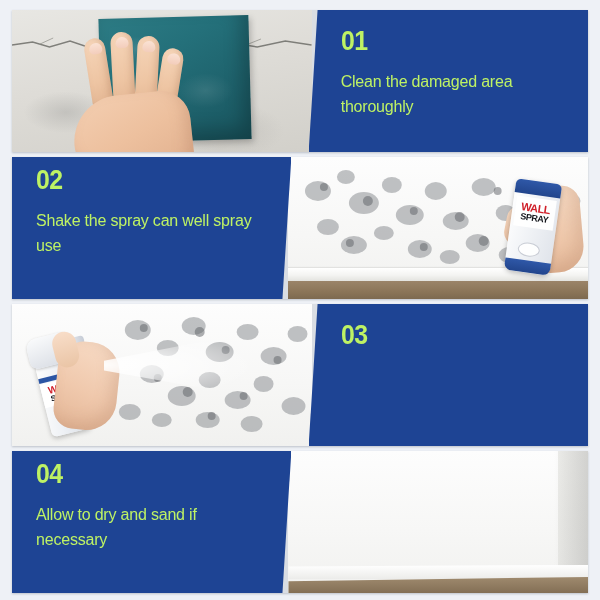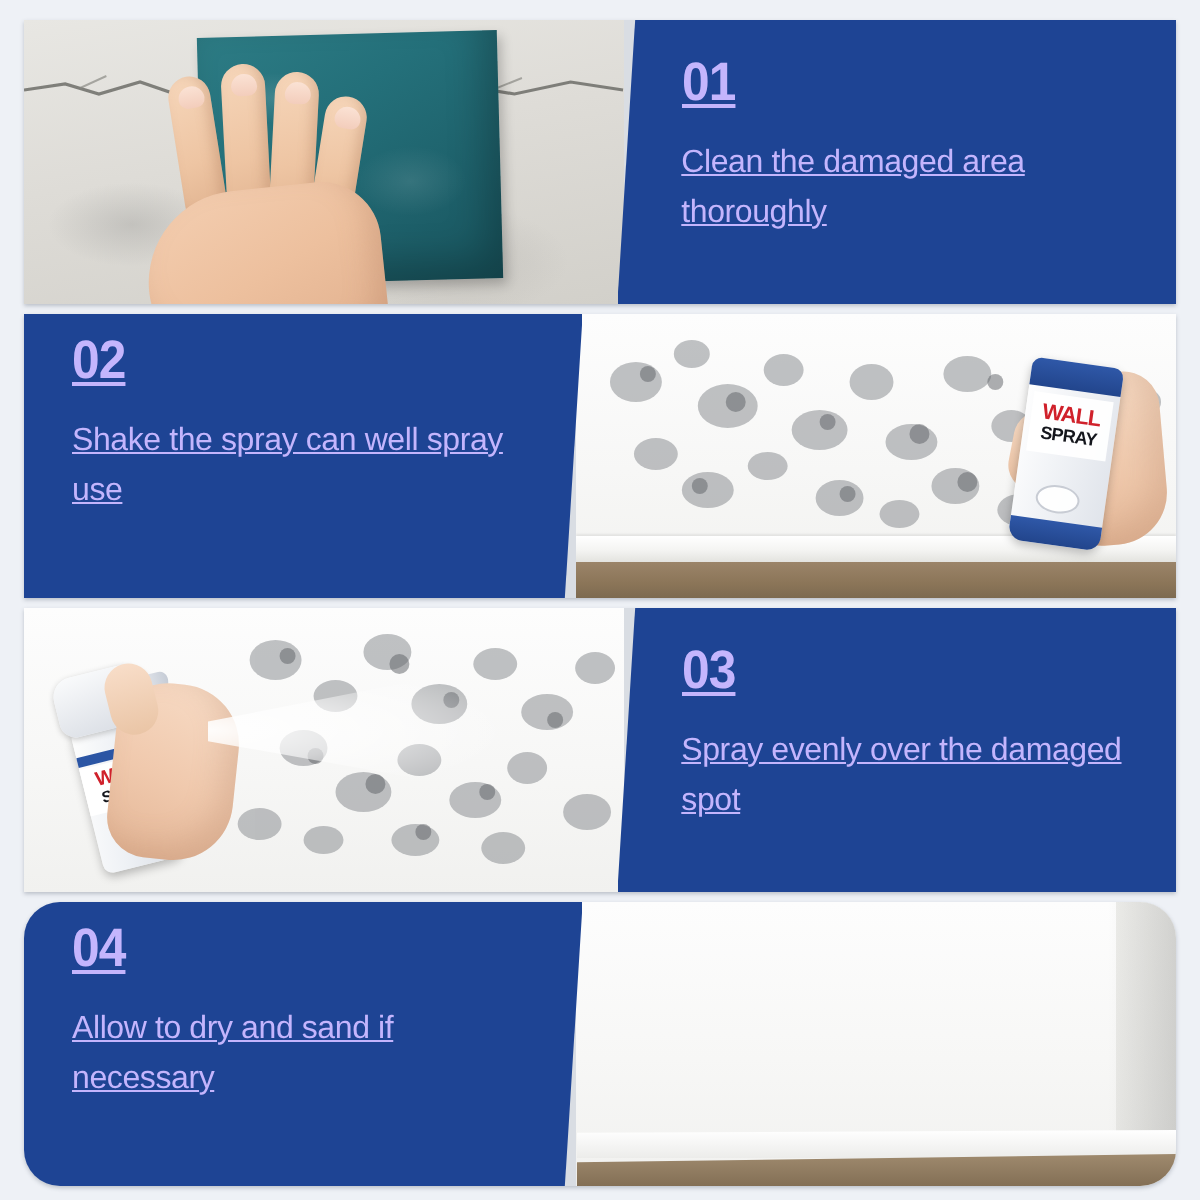--- a/index.html
+++ b/index.html
@@ -20,39 +20,38 @@
   
   .panel {
     position:relative;
     width:100%;
     height:142px;
     margin-bottom:5px;
     overflow:hidden;
     background:#d9dde3;
     box-shadow:0 1px 2px rgba(40,50,70,.25);
   }
-  .panel:last-child { margin-bottom:0;border-radius:18px; }
+  .panel:last-child { margin-bottom:0; }
 
   .half {
     position:absolute;
     top:0; bottom:0;
     overflow:hidden;
   }
 
   
   .photo { background:#cfd3d6; }
   .photo-left  { left:0;  width:52%; }
   .photo-right { right:0; width:52%; }
 
   
   .copy {
     background:#1e4494;
-    color:#c4b5fd;
+    color:#bef264;
     z-index:3;
-    text-decoration:underline;
   }
   .copy-right {
     right:0; width:48.5%;
     clip-path:polygon(3.2% 0, 100% 0, 100% 100%, 0% 100%);
     padding:18px 18px 0 32px;
   }
   .copy-left {
     left:0; width:48.5%;
     clip-path:polygon(0 0, 100% 0, 96.8% 100%, 0 100%);
     padding:10px 36px 0 24px;
@@ -466,21 +465,20 @@
           <span class="s">SPRAY</span>
         </div>
       </div>
       <div class="hand3">
           <div class="th"></div>
         </div>
     </div>
 
     <div class="half copy copy-right">
       <div class="step-num">03</div>
-      <div class="step-text">Spray evenly over the damaged spot</div>
     </div>
   </div>
 
   <div class="panel">
 
     <div class="half photo photo-right">
       <div class="wall-white"></div>
       <div class="side-wall"></div>
       <div class="corner-shadow"></div>
       <div class="baseboard-angled"></div>

